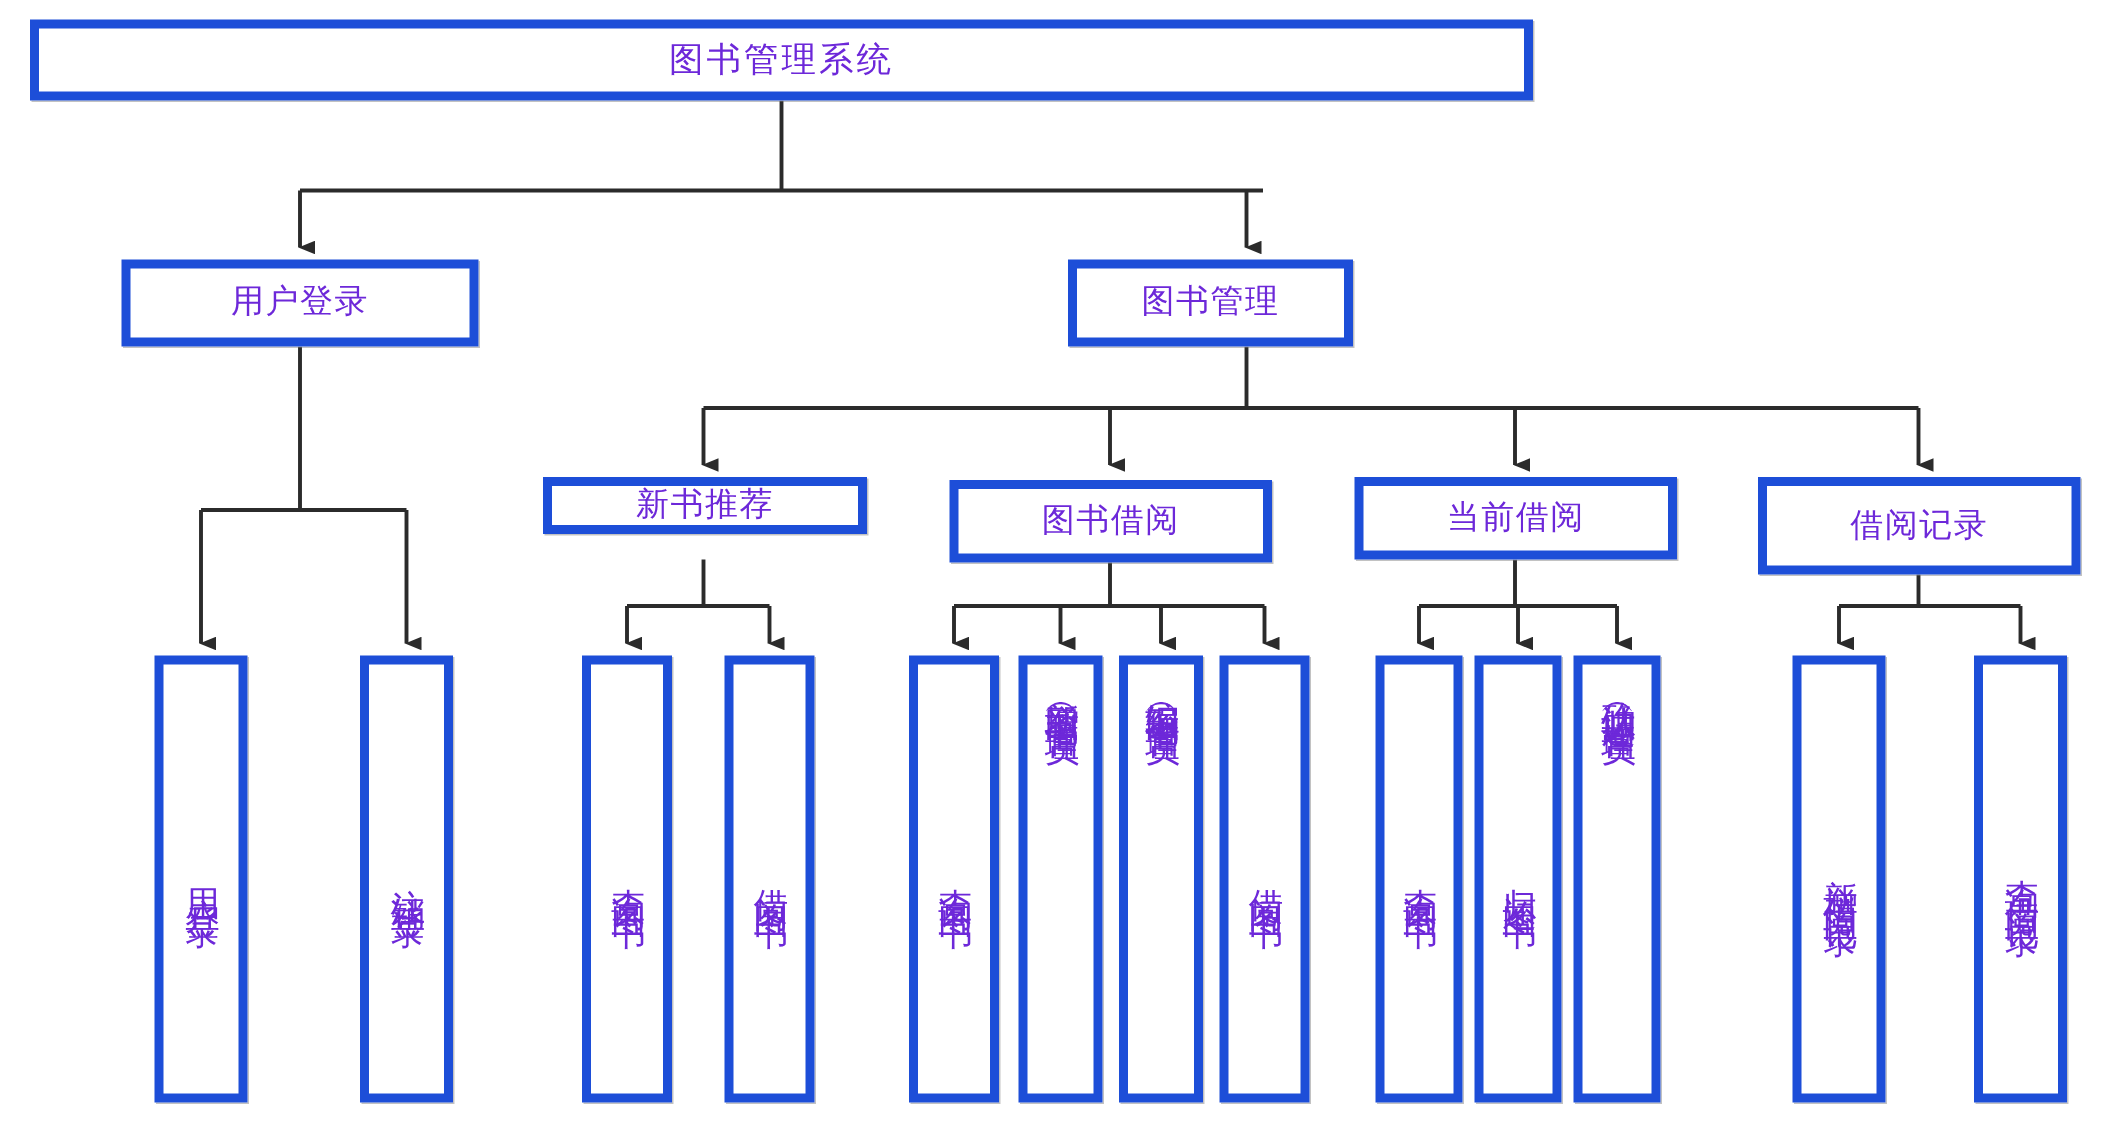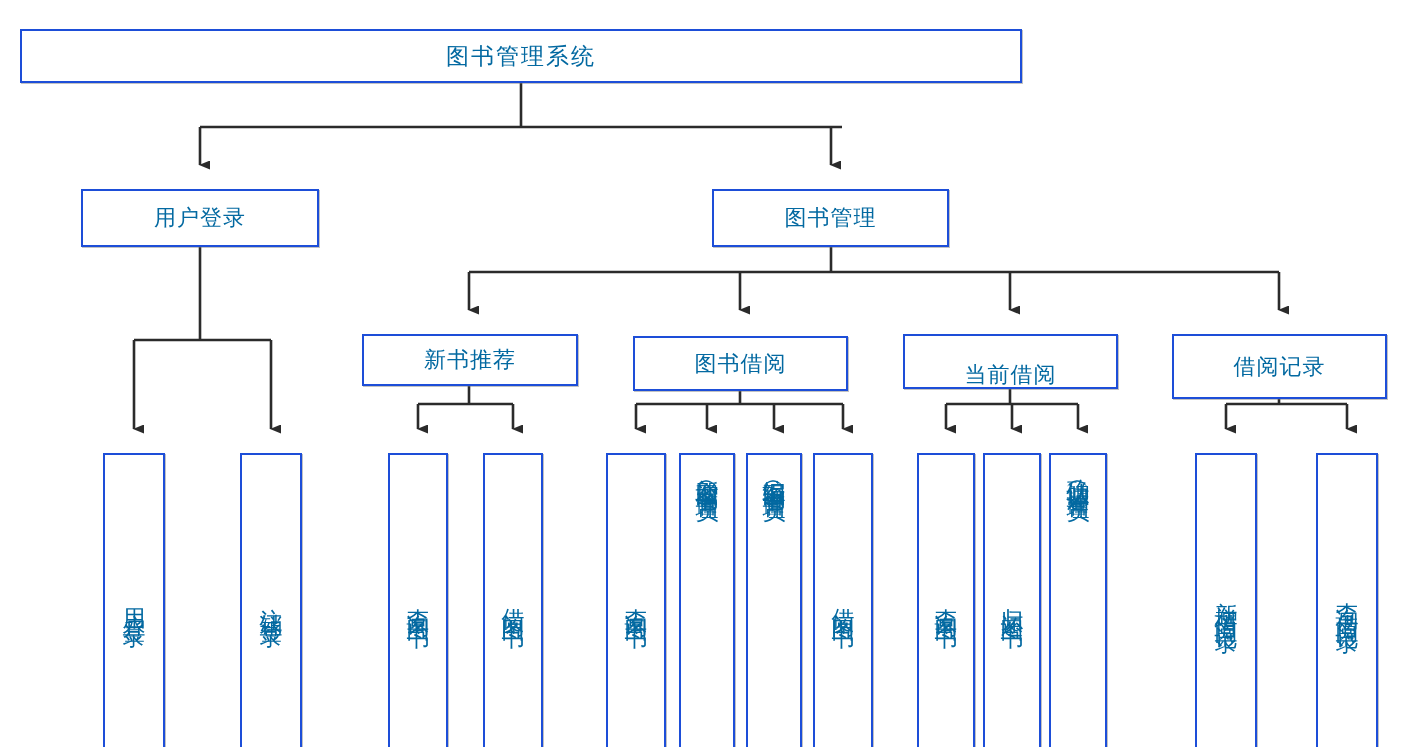--- a/index.html
+++ b/index.html
@@ -22,28 +22,27 @@
     position: absolute;
     left: 0;
     top: 0;
     width: 1405px;
     height: 747px;
     pointer-events: none;
   }
   .node {
     position: absolute;
     box-sizing: border-box;
-    border: 2px solid #1d4ed8;
+    border: 6px solid #1d4ed8;
     background: #ffffff;
     display: flex;
     align-items: center;
     justify-content: center;
-    color: #0369a1;
+    color: #6d28d9;
     box-shadow: 1px 1px 0 rgba(120,120,120,0.45);
-    margin-top: 16px;
   }
   .node-label {
     display: block;
     text-align: center;
     white-space: pre;
     line-height: 1.15;
   }
   
   .node.h .node-label {
     font-size: 22px;
@@ -140,33 +139,33 @@
   </svg>
 
   <div class="node h root" style="left:20px; top:13px; width:1002px; height:54px;">
     <span class="node-label">图书管理系统</span>
   </div>
 
   <div class="node h" style="left:81px; top:173px; width:238px; height:58px;">
     <span class="node-label">用户登录</span>
   </div>
 
-  <div class="node h" style="left:712px; top:173px; width:237px; height:58px;">
+  <div class="node h" style="left:712px; top:173px; width:190px; height:58px;">
     <span class="node-label">图书管理</span>
   </div>
 
-  <div class="node h" style="left:362px; top:318px; width:216px; height:52px;">
+  <div class="node h" style="left:362px; top:318px; width:216px; height:38px;">
     <span class="node-label">新书推荐</span>
   </div>
 
   <div class="node h" style="left:633px; top:320px; width:215px; height:55px;">
     <span class="node-label">图书借阅</span>
   </div>
 
-  <div class="node h" style="left:903px; top:318px; width:215px; height:55px;align-items:flex-end;">
+  <div class="node h" style="left:903px; top:318px; width:215px; height:55px;">
     <span class="node-label">当前借阅</span>
   </div>
 
   <div class="node h" style="left:1172px; top:318px; width:215px; height:65px;">
     <span class="node-label">借阅记录</span>
   </div>
 
   <div class="node v centered" style="left:103px; top:437px; width:62px; height:298px;">
     <span class="node-label">用户登录</span>
   </div>

